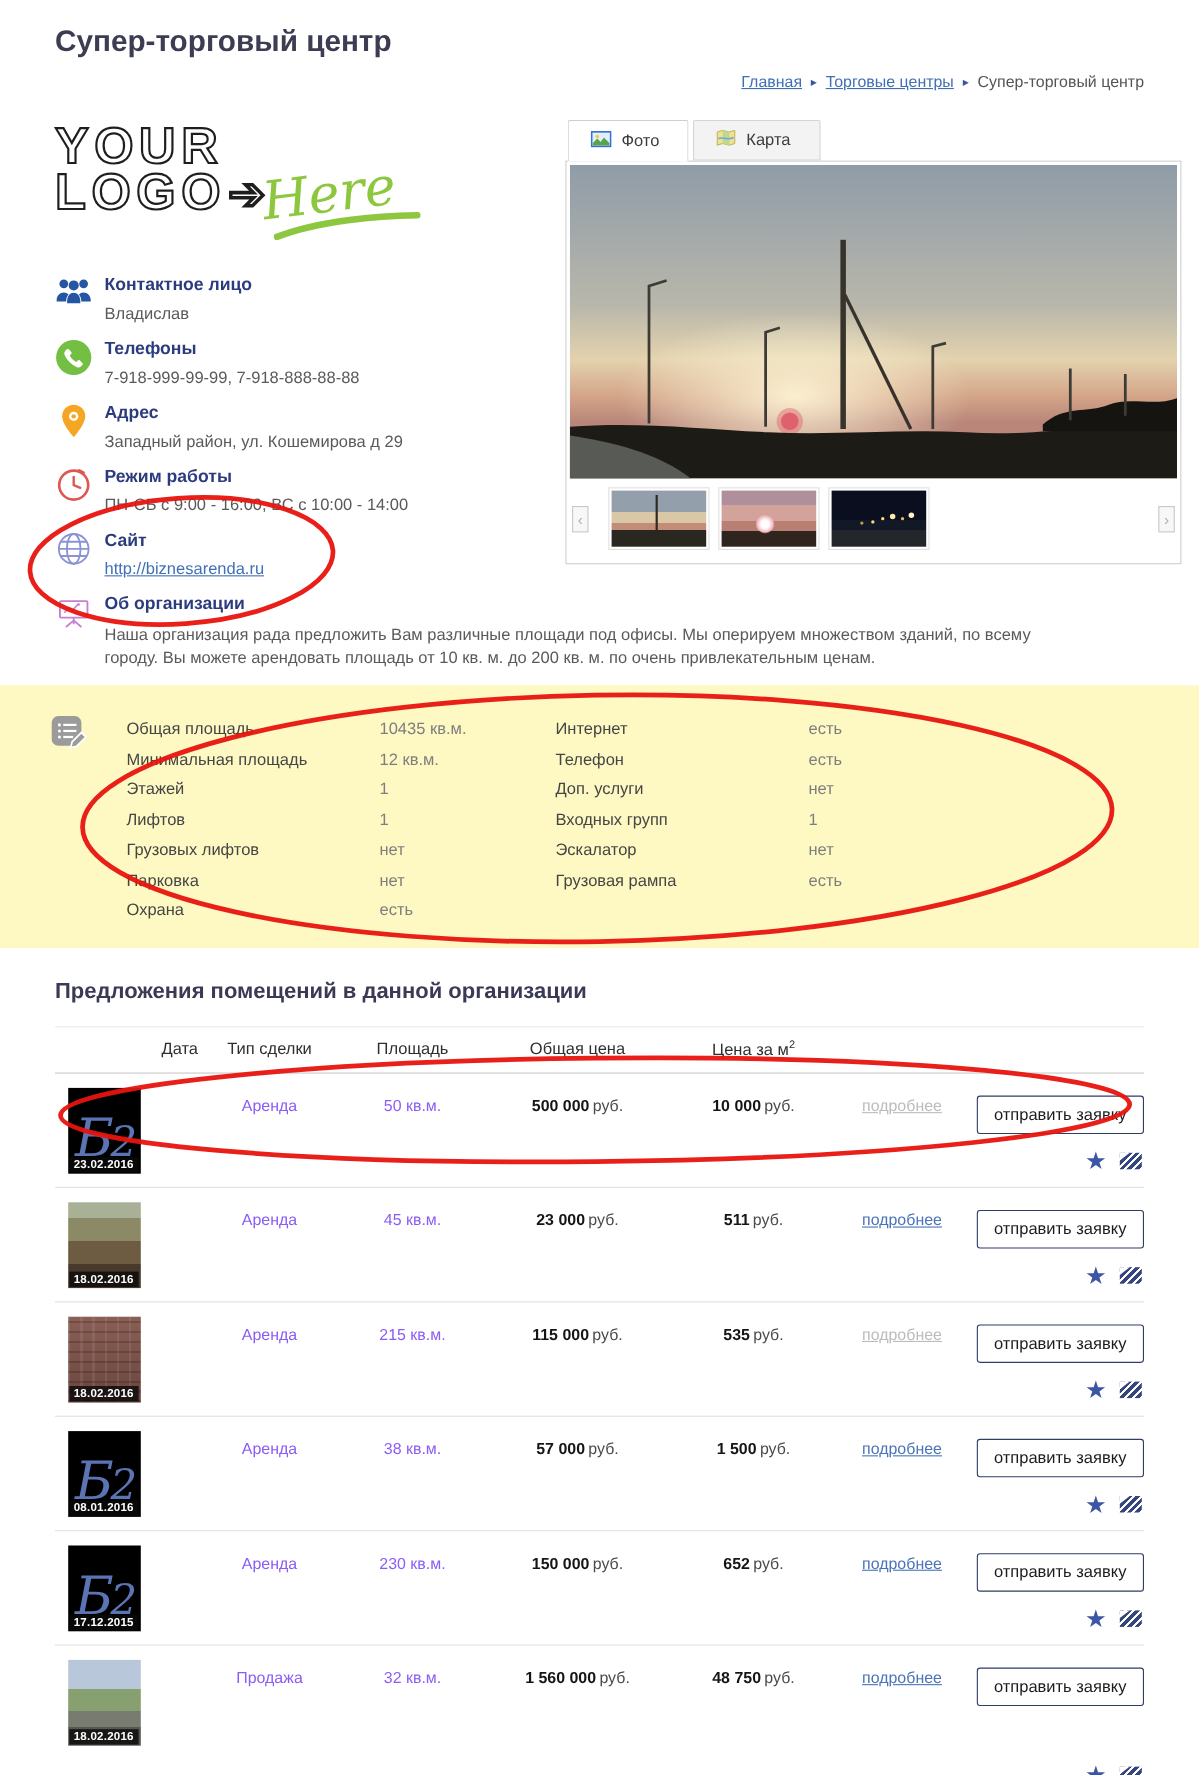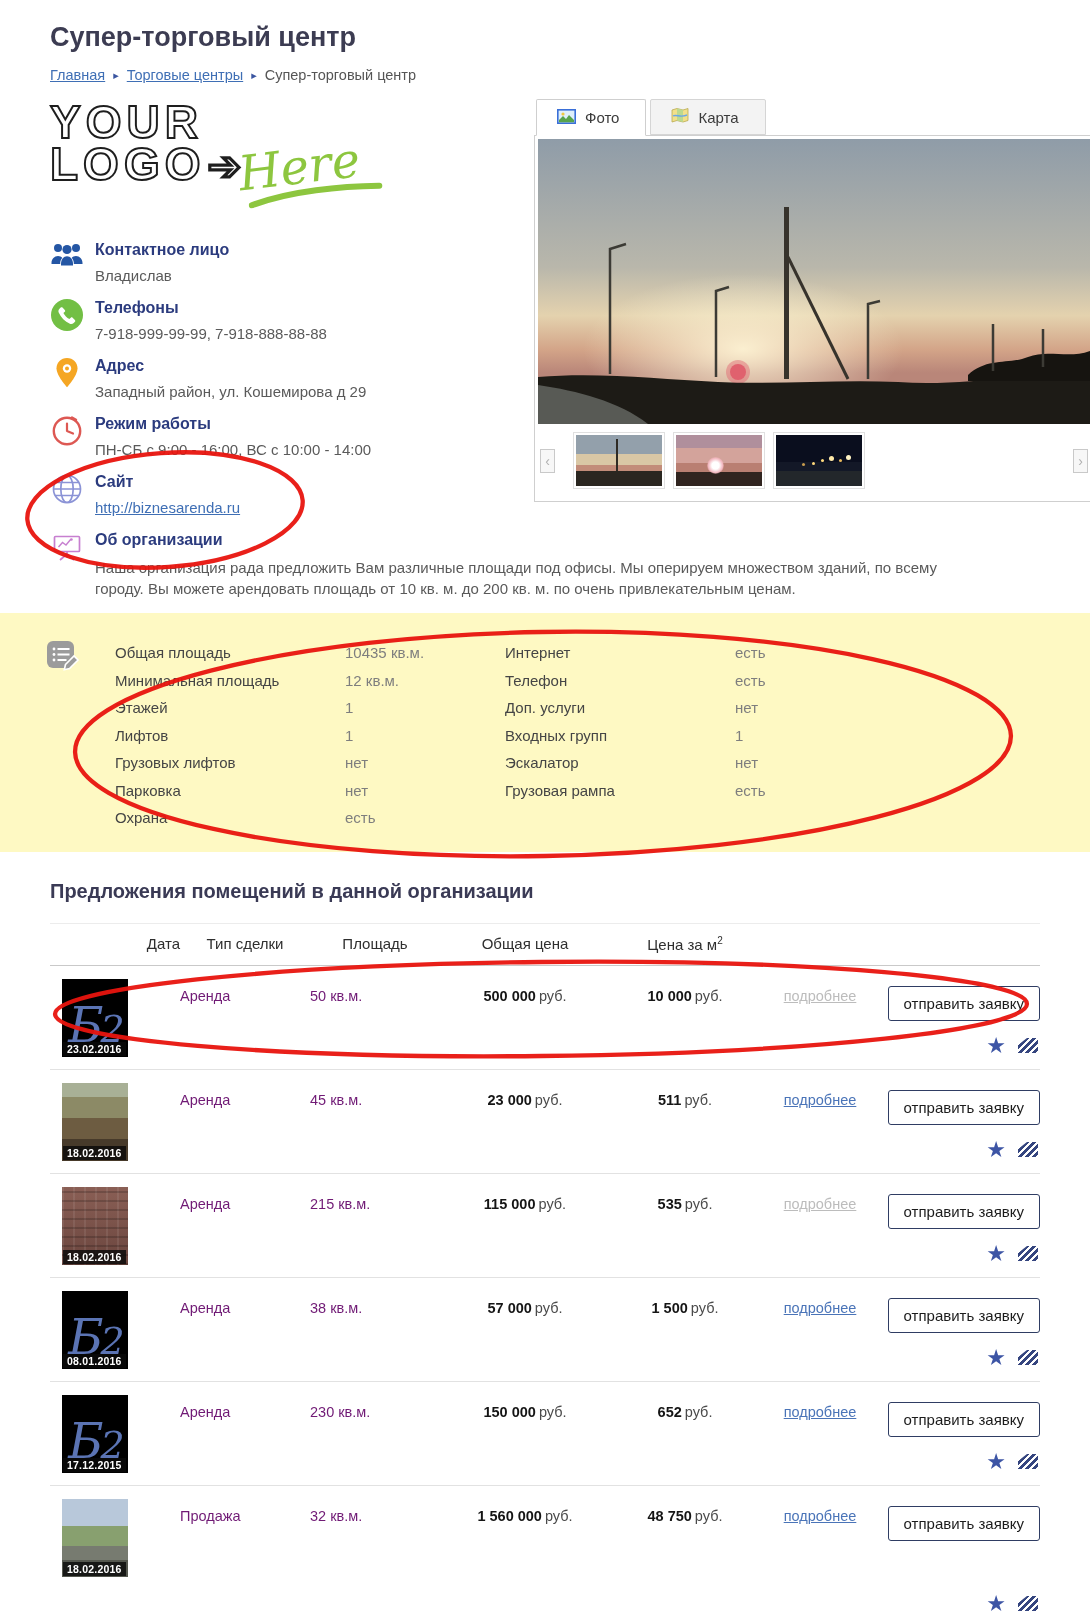--- a/index.html
+++ b/index.html
@@ -2,26 +2,26 @@
 <html><head>
 <meta charset="utf-8">
 <style>
   * { box-sizing: border-box; }
   html,body { margin:0; padding:0; background:#fff; }
   body { width:1090px; position:relative; font-family:"Liberation Sans",sans-serif; color:#5a5a5a; }
 
   
   .wrap { padding:0 50px; }
   h1.page-title { margin:22px 0 14px; font-size:27px; font-weight:bold; color:#3c3c52; }
-  .breadcrumb { font-size:14.5px; margin-bottom:16px; }
+  .breadcrumb { font-size:14.5px; margin-bottom:26px;text-align:right; }
   .crumb-link { color:#3f6fb5; text-decoration:underline; cursor:pointer; }
   .crumb-sep { color:#3a55a0; margin:0 8px; font-size:11px; vertical-align:1px; }
   .crumb-current { color:#555; }
 
-  .cols { display:flex; gap:52px; }
+  .cols { display:flex; gap:32px; }
   .leftcol { width:432px; flex:none; }
   .rightcol { width:560px; flex:none; }
 
   
   .logo { height:112px; margin:2px 0 26px; display:flex; align-items:flex-start; }
   .logo-left { display:flex; flex-direction:column; line-height:.92; }
   .logo-word { font-size:46px; font-weight:bold; letter-spacing:5px; color:#1e1e1e;
                -webkit-text-fill-color:rgba(0,0,0,0); -webkit-text-stroke:2px #1e1e1e; }
   .logo-arrow { font-size:40px; letter-spacing:0; margin-left:2px; }
   .logo-here { font-family:"DejaVu Serif",serif; font-style:italic; font-size:48px; color:#8dc63f;
@@ -90,21 +90,21 @@
             line-height:1.3; letter-spacing:-3px; }
   .bglyph::first-letter { font-size:48px; }
   .autumn-building-photo-thumb .thumb-art { background:linear-gradient(180deg,#a8b096 0 18%,#8c8a66 18% 45%,#6d5c41 45% 72%,#473a2a 72%); }
   .brick-building-photo-thumb .thumb-art { background:
         repeating-linear-gradient(0deg, rgba(0,0,0,.18) 0 2px, rgba(0,0,0,0) 2px 9px),
         repeating-linear-gradient(90deg, rgba(255,255,255,.08) 0 2px, rgba(255,255,255,0) 2px 11px),
         linear-gradient(180deg,#8a5f55,#6a453e); }
   .street-photo-thumb .thumb-art { background:linear-gradient(180deg,#b8c8da 0 34%,#88a06f 34% 60%,#777b70 60% 78%,#55584f 78%); }
   .date-badge { position:absolute; left:1px; bottom:1px; background:rgba(10,10,10,.82); color:#fff;
                 font-size:10.5px; padding:1px 4px; letter-spacing:.2px;font-weight:bold; }
-  .o-type,.o-area { font-size:14.5px; color:#701a75; padding-top:2px; }
+  .o-type,.o-area { text-align:center; font-size:14.5px; color:#8b5cf6; padding-top:2px; }
   .o-price,.o-pricem { text-align:center; font-size:14.5px; color:#4a4a4a; padding-top:2px; }
   .o-price b,.o-pricem b { color:#151515; }
   .unit { margin-left:3px; }
   .o-details { display:block; text-align:center; font-size:14.5px; color:#4a74b8; text-decoration:underline; padding-top:2px; cursor:pointer; }
   .o-details.visited { color:#bcbcbc; }
   .o-btncell { justify-self:end; }
   .o-submit { font-family:"Liberation Sans",sans-serif; font-size:15px; background:#fff; border:1px solid #2f3d63;
               border-radius:3px; padding:8px 15px; color:#1c1c1c; cursor:pointer; }
   .o-actions { position:absolute; right:2px; bottom:12px; display:flex; gap:12px; align-items:center; }
   .star-icon { color:#3d55a5; font-size:22px; line-height:1; cursor:pointer; }

